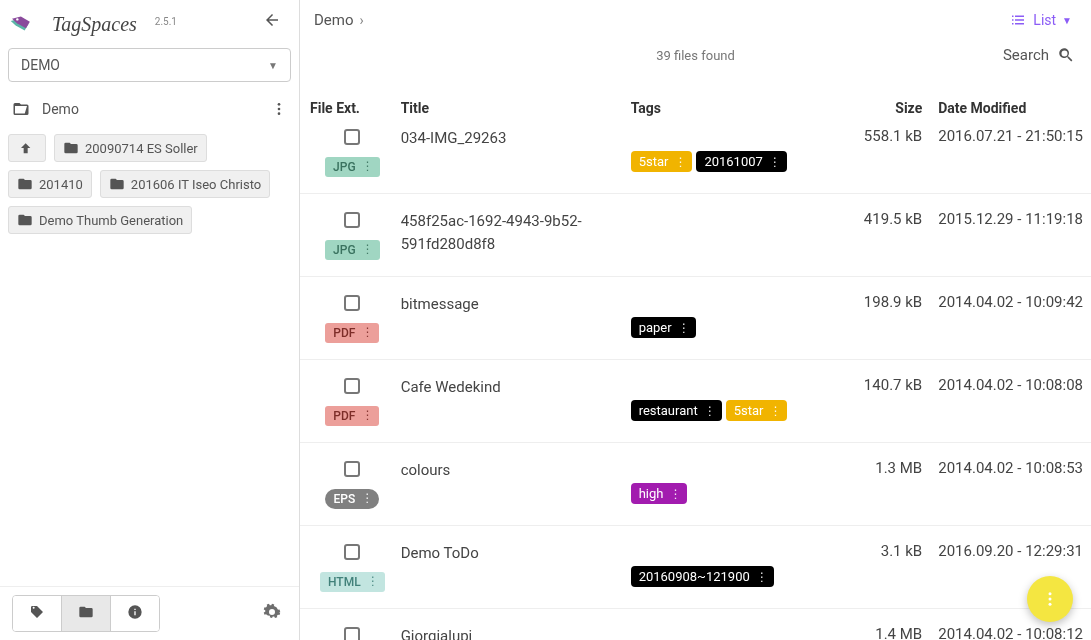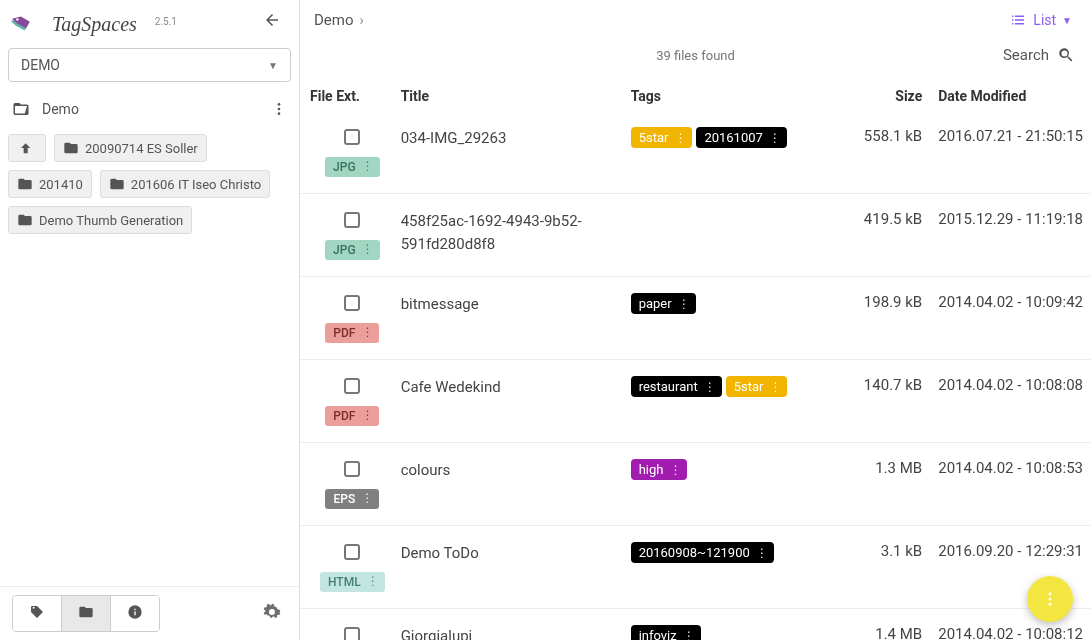--- a/index.html
+++ b/index.html
@@ -211,21 +211,21 @@
     }
     .file-table thead th {
       text-align: left;
       font-weight: 700;
       font-size: 14px;
       color: #333;
       padding: 10px 8px;
       border-bottom: 1px solid #ddd;
       background: #fff;
       position: sticky;
-      top: 4px;
+      top: 16px;
     }
     .col-ext  { width: 85px; padding-left: 10px !important; }
     .col-title { width: 230px; }
     .col-tags { width: auto; }
     .col-size { width: 70px; text-align: right !important; }
     .col-date { width: 130px; }
     .file-table tbody tr {
       border-bottom: 1px solid #eee;
     }
     .file-table tbody td {
@@ -261,33 +261,34 @@
       color: #fff;
       min-width: 40px;
     }
     .ext-badge .dots {
       font-size: 12px;
       line-height: 1;
       opacity: 0.9;
     }
     .ext-jpg  { background: #a0d6c2; color: #3a725f; }
     .ext-pdf  { background: #ec9f9a; color: #7d2d28; }
-    .ext-eps  { background: #808080; color: #fff; }
+    .ext-eps  { background: #808080; color: #fff; border-radius: 10px; }
     .ext-html { background: #c2e5e0; color: #41817a; }
 
     .tag-badge {
       display: inline-flex;
       align-items: center;
       gap: 6px;
       padding: 3px 6px 3px 8px;
       border-radius: 4px;
       font-size: 13px;
       color: #fff;
       margin-right: 4px;
       margin-bottom: 3px;
+      margin-top: 24px;
     }
     .tag-badge .dots { font-size: 12px; opacity: 0.9; }
     .tag-yellow { background: #f1b400; }
     .tag-green  { background: #000000; }
     .tag-orange { background: #a21caf; }
 
     .title-cell { color: #444; line-height: 1.5; word-break: break-word; }
     .size-cell  { text-align: right; white-space: nowrap; }
     .date-cell  { white-space: nowrap; }
 

